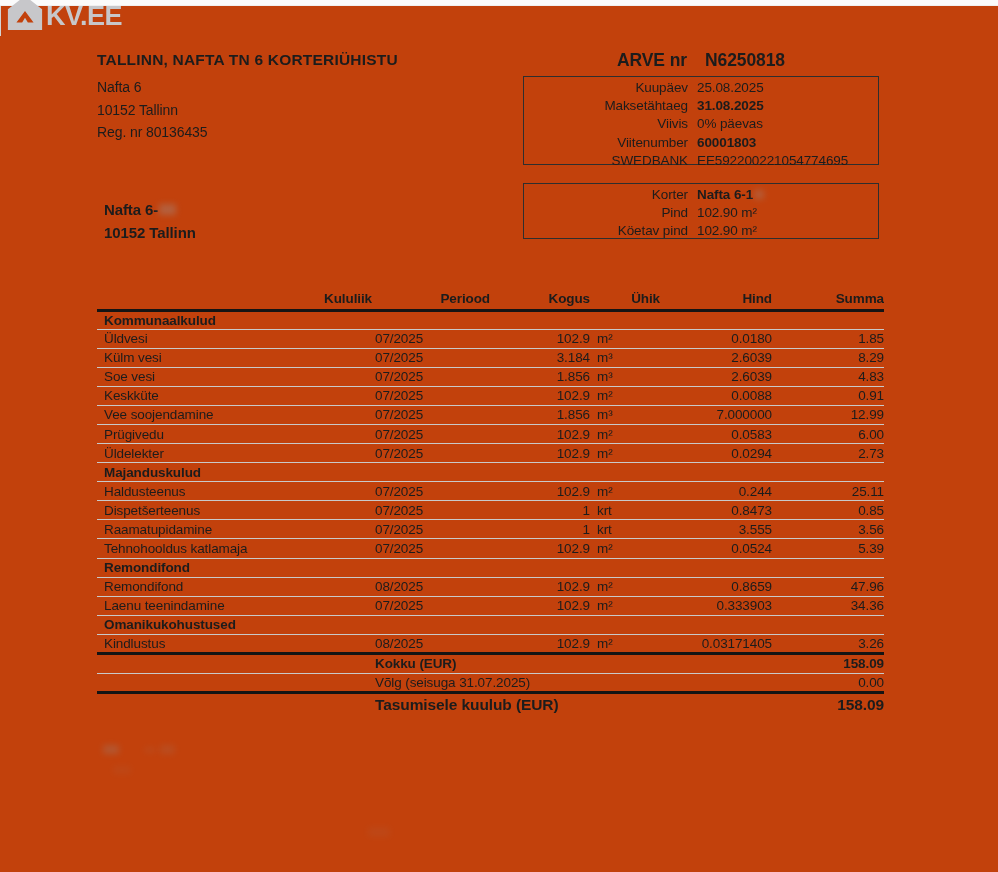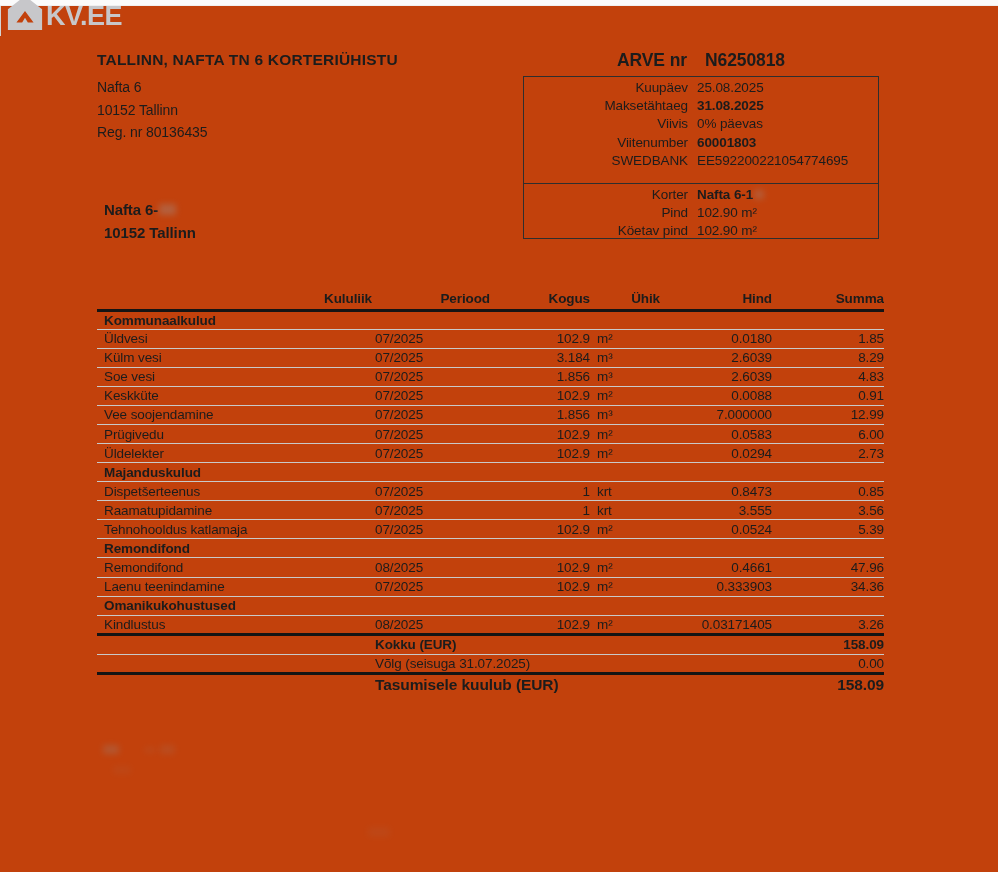--- a/index.html
+++ b/index.html
@@ -20,21 +20,21 @@
   
   .issuer { position:absolute; left:97px; top:51px; }
   .issuer .name { font-size:15.5px; font-weight:bold; letter-spacing:0.2px; }
   .issuer .line { font-size:14px; margin-top:6.5px; }
   .issuer .line.first { margin-top:10px; }
 
   
   .arve-title { position:absolute; left:523px; top:50px; width:356px; text-align:center; font-size:17.5px; font-weight:bold; }
   .arve-title .num { margin-left:18px; }
   .dbox { position:absolute; left:523px; width:356px; border:1.5px solid #2e2e2e; padding:3px 6px 4px 6px; }
-  .dbox.box1 { top:76px; height:108px; }
+  .dbox.box1 { top:76px; height:89px; }
   .dbox.box2 { top:183px; height:56px; }
   .boxrow { display:flex; align-items:baseline; height:18.2px; font-size:13.5px; }
   .boxrow .lab { width:158px; text-align:right; flex:0 0 auto; }
   .boxrow .val { margin-left:9px; flex:1; text-align:left; white-space:nowrap; }
   .boxrow .val.b { font-weight:bold; }
 
   
   .recipient { position:absolute; left:104px; top:201px; font-weight:bold; font-size:15px; }
   .recipient .r-line { margin-bottom:6px; white-space:nowrap; }
 
@@ -209,20 +209,28 @@
           <td class="c1">07/2025</td>
           <td class="c2">102.9</td>
           <td class="c3">m²</td>
           <td class="c4">0.0294</td>
           <td class="c5">2.73</td>
         </tr>
         <tr class="sec">
           <td colspan="6" class="c0">Majanduskulud</td>
         </tr>
         <tr class="row">
+          <td class="c0">Haldusteenus</td>
+          <td class="c1">07/2025</td>
+          <td class="c2">102.9</td>
+          <td class="c3">m²</td>
+          <td class="c4">0.244</td>
+          <td class="c5">25.11</td>
+        </tr>
+        <tr class="row">
           <td class="c0">Dispetšerteenus</td>
           <td class="c1">07/2025</td>
           <td class="c2">1</td>
           <td class="c3">krt</td>
           <td class="c4">0.8473</td>
           <td class="c5">0.85</td>
         </tr>
         <tr class="row">
           <td class="c0">Raamatupidamine</td>
           <td class="c1">07/2025</td>
@@ -240,21 +248,21 @@
           <td class="c5">5.39</td>
         </tr>
         <tr class="sec">
           <td colspan="6" class="c0">Remondifond</td>
         </tr>
         <tr class="row">
           <td class="c0">Remondifond</td>
           <td class="c1">08/2025</td>
           <td class="c2">102.9</td>
           <td class="c3">m²</td>
-          <td class="c4">0.4661</td>
+          <td class="c4">0.8659</td>
           <td class="c5">47.96</td>
         </tr>
         <tr class="row">
           <td class="c0">Laenu teenindamine</td>
           <td class="c1">07/2025</td>
           <td class="c2">102.9</td>
           <td class="c3">m²</td>
           <td class="c4">0.333903</td>
           <td class="c5">34.36</td>
         </tr>

